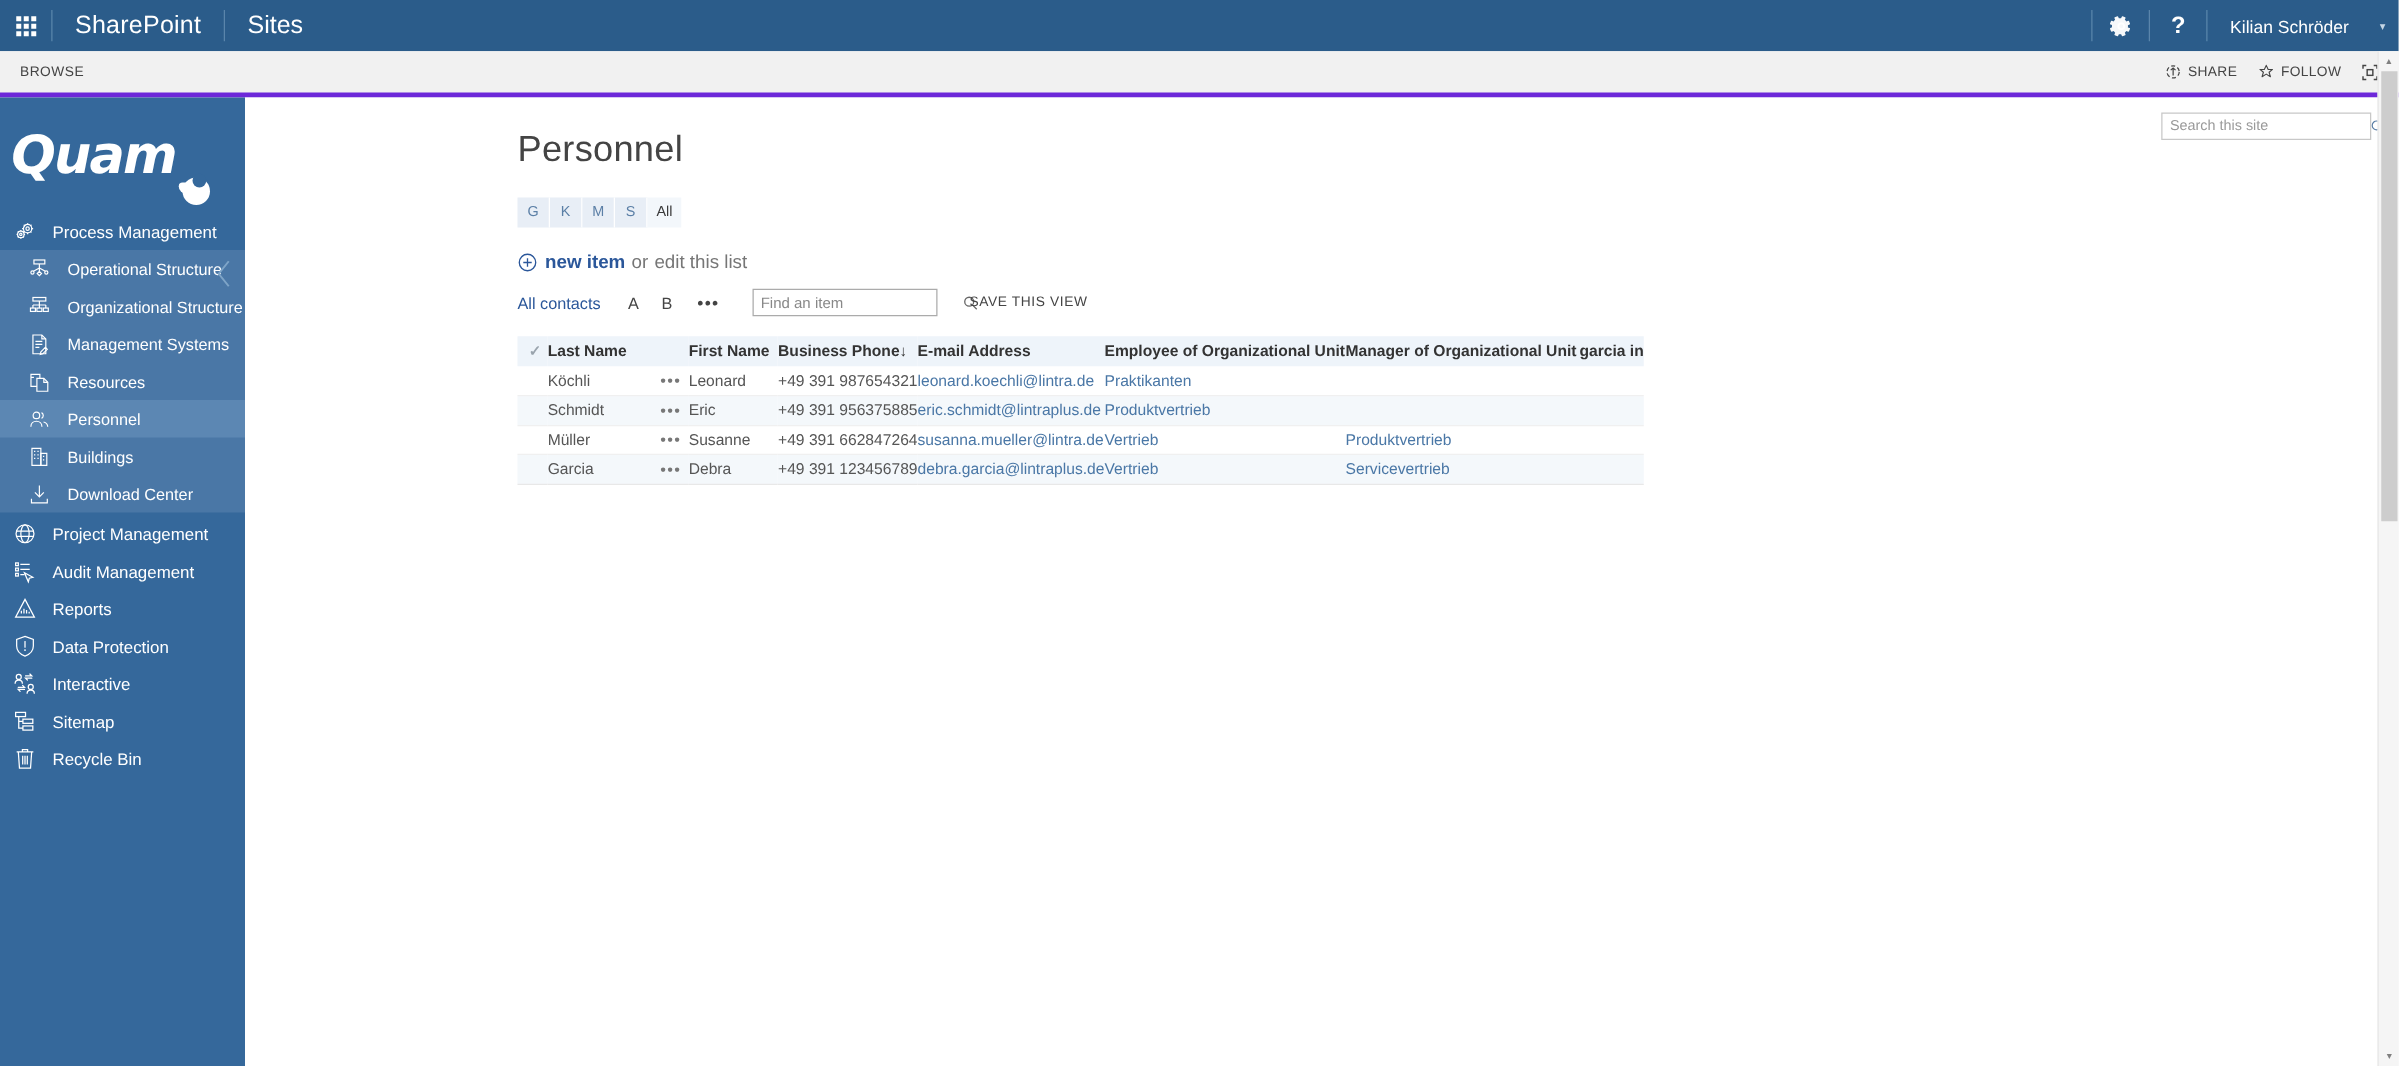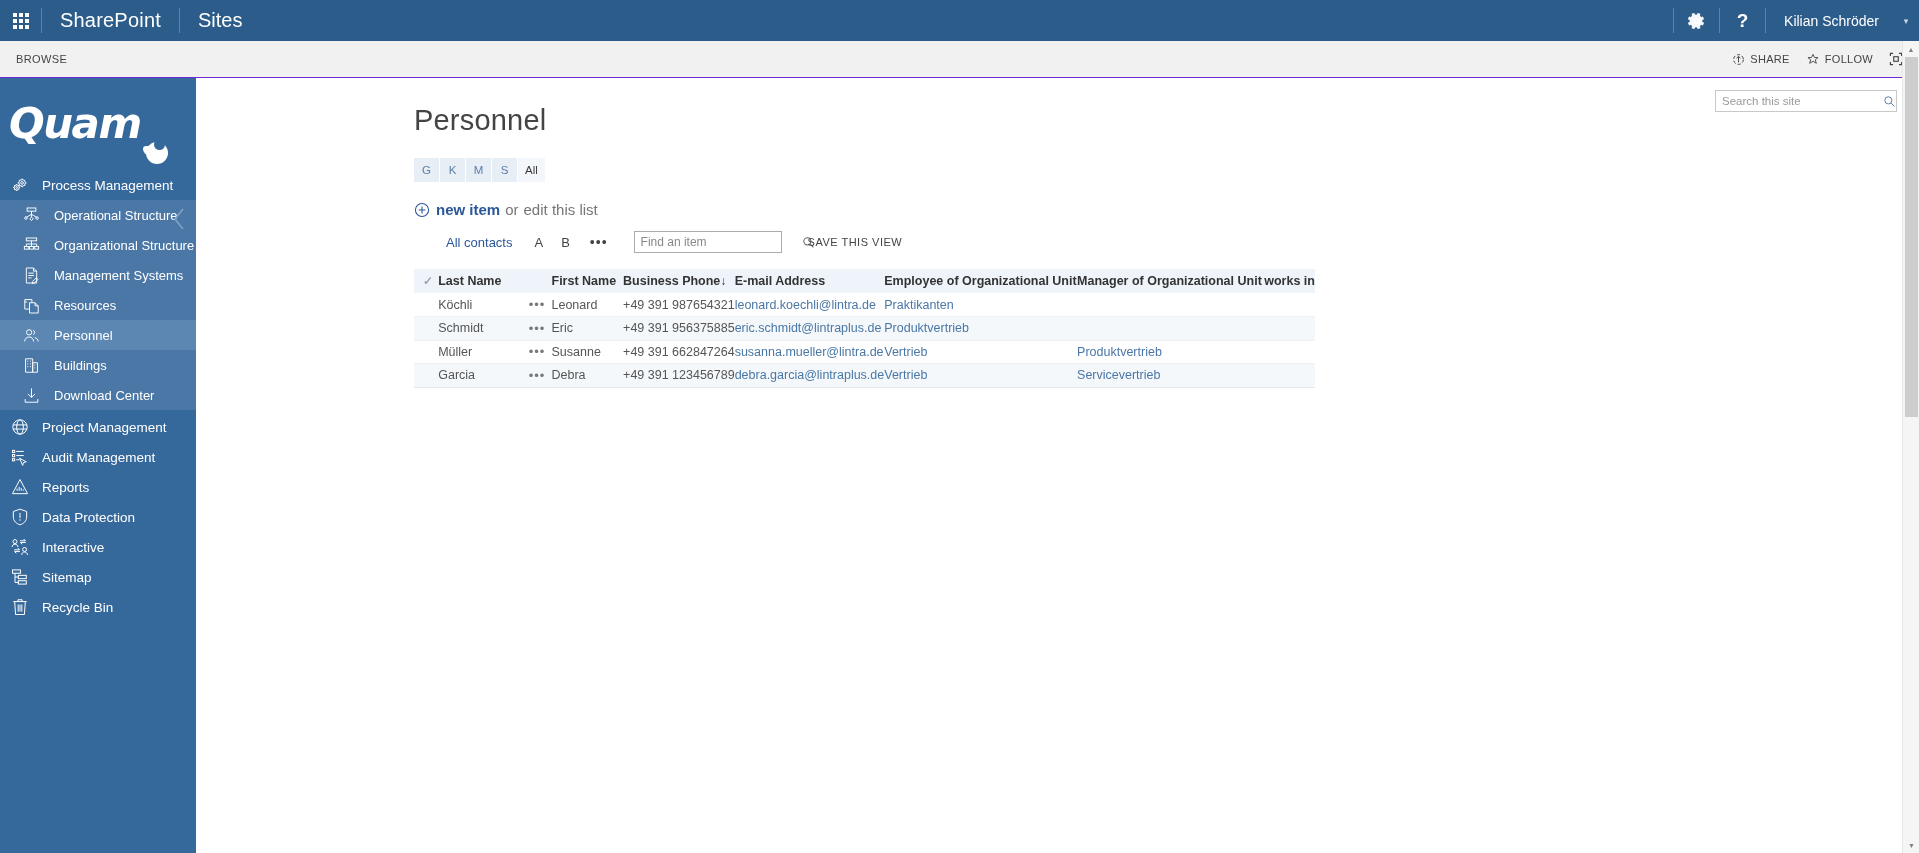--- a/index.html
+++ b/index.html
@@ -31,21 +31,21 @@
     cursor:pointer; font-size:17px;
   }
   #user-name { padding:0 14px 0 18px; display:flex; align-items:center; font-size:14px; cursor:pointer; }
   #user-caret {
     width:26px; display:flex; align-items:center; justify-content:center;
     font-size:9px; color:#c5d6e5; cursor:pointer;
   }
 
   
   #ribbon {
-    height: 37px; background:#f1f1f1; border-bottom:1px solid #6d28d9;
+    height: 37px; background:#f1f1f1; border-bottom:4px solid #6d28d9;
     display:flex; align-items:center; position:relative;
   }
   #browse-tab {
     font-size:11px; color:#444; letter-spacing:.4px; padding-left:16px; cursor:pointer;
   }
   #ribbon-right { margin-left:auto; display:flex; align-items:center; padding-right:16px; gap:16px; }
   .ribbon-act { display:flex; align-items:center; gap:5px; font-size:11px; color:#444; cursor:pointer; letter-spacing:.3px;}
   .ribbon-act svg { display:block; }
 
   
@@ -80,21 +80,21 @@
   .nav-item.sub { padding-left:22px; font-size:13px; }
   .nav-item.active { background:#5c87b3; }
   .nav-ico { width:30px; flex:0 0 30px; display:flex; align-items:center; justify-content:flex-start; }
   .nav-ico svg { display:block; }
   .nav-label { padding-left:2px; }
 
   
   #main { flex:1; background:#fff; position:relative; overflow:hidden; }
 
   #site-search {
-    position:absolute; right:22px; top:12px; width:182px; height:22px;
+    position:absolute; right:22px; top:12px; width:168px; height:22px;
     border:1px solid #c8c8c8; background:#fff; display:flex; align-items:center;
   }
   #site-search input {
     border:0; outline:0; flex:1; height:20px; padding:0 6px; font-size:11.5px;
     color:#666; font-family:"Liberation Sans", sans-serif; background:transparent;
   }
   #site-search input::placeholder { color:#999; }
   #site-search-btn { width:22px; display:flex; align-items:center; justify-content:center; cursor:pointer; }
 
   #content { padding: 28px 0 0 218px; }
@@ -111,21 +111,21 @@
     border-right:1px solid #fff;
   }
   .pill.selected { background:#f3f7fb; color:#3a3a3a; border-right:0; width:27px;}
 
   #newitem-row { margin-top:19px; display:flex; align-items:center; font-size:15px; }
   #plus-icon { margin-right:6px; display:flex; align-items:center; }
   #new-item-link { color:#2b579a; font-weight:bold; cursor:pointer; }
   #or-text { color:#767676; margin:0 5px; }
   #edit-list-link { color:#767676; cursor:pointer; }
 
-  #view-toolbar { margin-top:13px; display:flex; align-items:center;margin-left:32px; }
+  #view-toolbar { margin-top:13px; display:flex; align-items:center; }
   .view-link { color:#2b579a; font-size:13px; cursor:pointer; }
   .view-letter { color:#444; font-size:13px; cursor:pointer; margin-left:0; }
   #ellipsis-btn { color:#444; font-size:14px; letter-spacing:1px; cursor:pointer; line-height:1;}
   #find-box {
     width:148px; height:22px; border:1px solid #ababab; background:#fff;
     display:flex; align-items:center;
   }
   #find-box input {
     border:0; outline:0; flex:1; height:20px; padding:0 6px; font-size:12px;
     color:#666; font-family:"Liberation Sans", sans-serif; background:transparent;
@@ -530,21 +530,21 @@
             </th>
             <th class="c-last">Last Name</th>
             <th class="c-dots"></th>
             <th class="c-first">First Name</th>
             <th class="c-phone">
               <span>Business Phone</span><span class="sort-arrow">↓</span>
             </th>
             <th class="c-mail">E-mail Address</th>
             <th class="c-emp">Employee of Organizational Unit</th>
             <th class="c-mgr">Manager of Organizational Unit</th>
-            <th class="c-works">works in</th>
+            <th class="c-works">garcia in</th>
           </tr>
         </thead>
         <tbody>
           <tr>
             <td class="c-check"></td>
             <td class="c-last">Köchli</td>
             <td class="c-dots"><span class="dots">•••</span></td>
             <td class="c-first">Leonard</td>
             <td class="c-phone">+49 391 987654321</td>
             <td class="c-mail"><span class="linktext">leonard.koechli@lintra.de</span></td>

